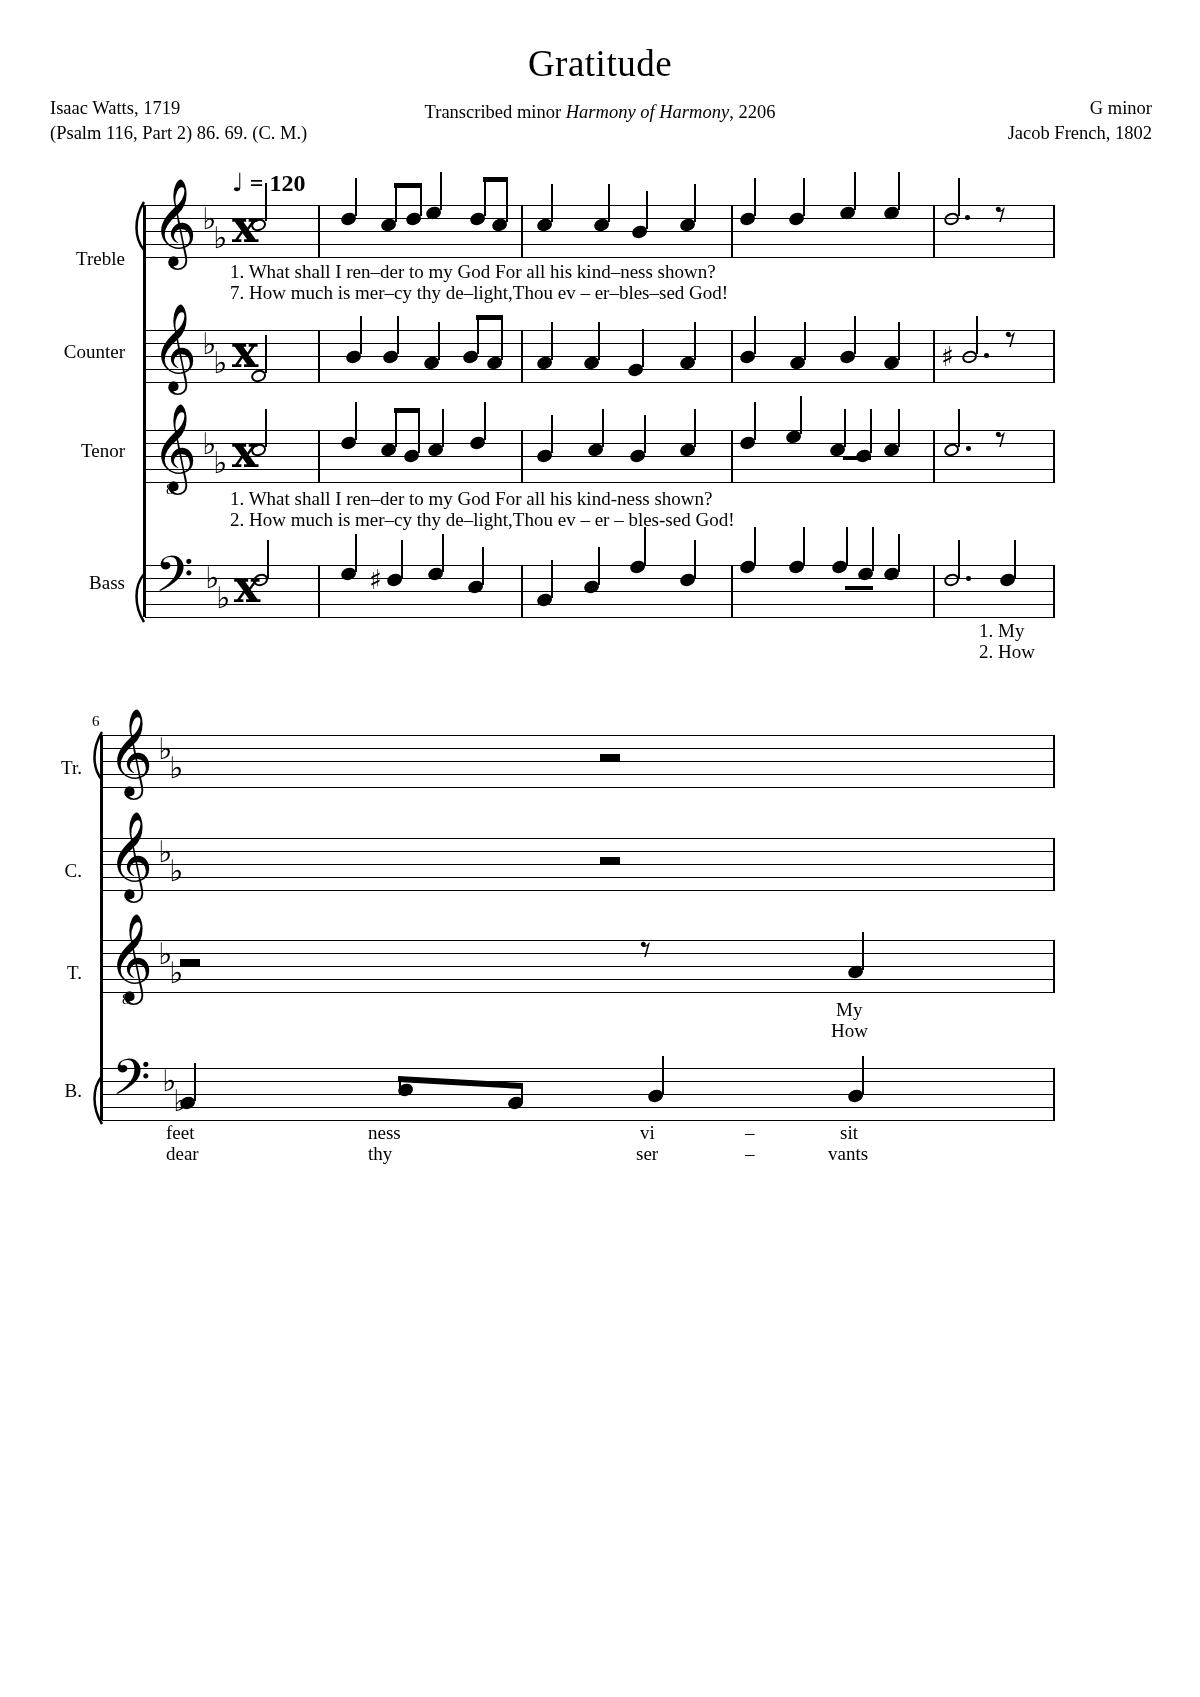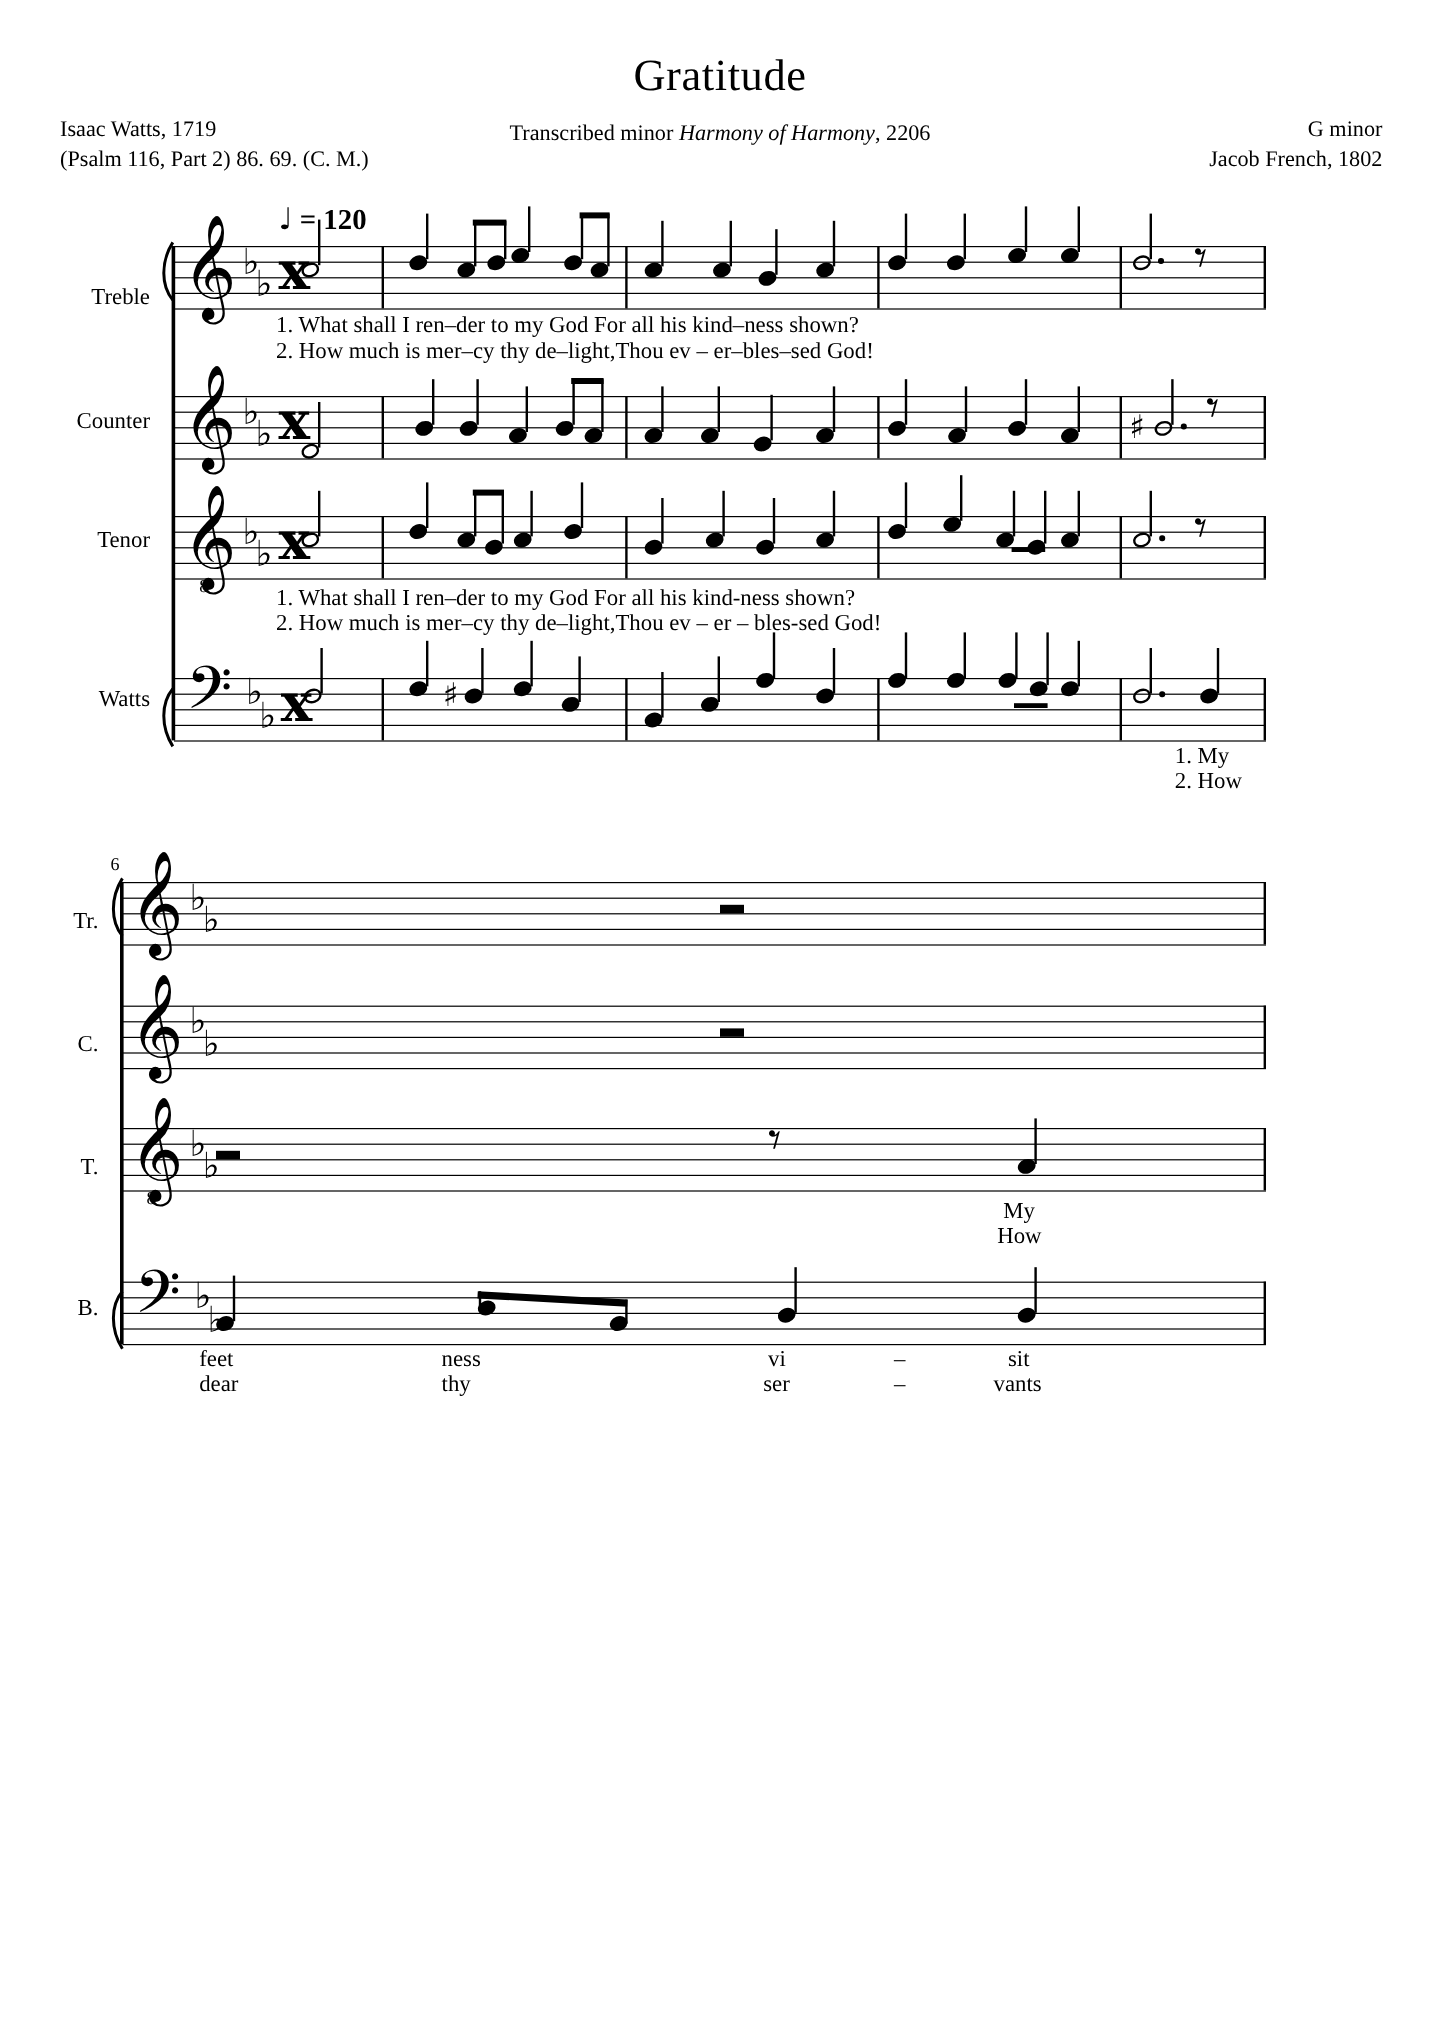--- a/index.html
+++ b/index.html
@@ -204,21 +204,21 @@
     <span class="note-glyph">♩</span>
     <span>= 120</span>
   </div>
 
   <div class="syslinestart" style="left:143px; top:205px; height:412px;"></div>
   <svg style="position:absolute; left:130px; top:198px;" width="20" height="428">
     <path d="M14 4 C 4 20, 4 40, 14 52" stroke="#000" stroke-width="2.5" fill="none"></path>
     <path d="M14 424 C 4 408, 4 388, 14 376" stroke="#000" stroke-width="2.5" fill="none"></path>
   </svg>
 
-  <div class="stafflabel" style="left:10px; top:237px; width:115px;">Treble</div>
+  <div class="stafflabel" style="left:10px; top:248px; width:115px;">Treble</div>
   <div class="staff" style="left:145px; top:205px; width:910px; height:52px;">
     <div class="line" style="top:0px;"></div>
     <div class="line" style="top:13px;"></div>
     <div class="line" style="top:26px;"></div>
     <div class="line" style="top:39px;"></div>
     <div class="line" style="top:52px;"></div>
   </div>
   <div class="glyph clef-treble" style="left:152px; top:184px;">𝄞</div>
   <div class="flatmark" style="left:202px; top:204px;">♭</div>
   <div class="flatmark" style="left:213px; top:223px;">♭</div>
@@ -260,21 +260,21 @@
   <div class="notehead" style="left:840px; top:207px;"></div>
   <div class="stem" style="left:854px; top:172px; height:38px;"></div>
   <div class="notehead" style="left:884px; top:207px;"></div>
   <div class="stem" style="left:898px; top:172px; height:38px;"></div>
   <div class="notehead open" style="left:944px; top:213px;"></div>
   <div class="stem" style="left:958px; top:178px; height:38px;"></div>
   <div class="dot" style="left:965px; top:215px;"></div>
   <div class="rest-quarter" style="left:995px; top:194px;">𝄾</div>
 
   <div class="lyric" style="left:230px; top:261px;">1. What        shall   I       ren–der        to     my   God  For        all    his   kind–ness     shown?</div>
-  <div class="lyric" style="left:230px; top:282px;">2. How        much is   mer–cy        thy    de–light,Thou     ev – er–bles–sed      God!</div>
+  <div class="lyric" style="left:230px; top:282px;">7. How        much is   mer–cy        thy    de–light,Thou     ev – er–bles–sed      God!</div>
 
   <div class="stafflabel" style="left:10px; top:341px; width:115px;">Counter</div>
   <div class="staff" style="left:145px; top:330px; width:910px; height:52px;">
     <div class="line" style="top:0px;"></div>
     <div class="line" style="top:13px;"></div>
     <div class="line" style="top:26px;"></div>
     <div class="line" style="top:39px;"></div>
     <div class="line" style="top:52px;"></div>
   </div>
   <div class="glyph clef-treble" style="left:152px; top:309px;">𝄞</div>
@@ -372,21 +372,21 @@
   <div class="notehead" style="left:884px; top:444px;"></div>
   <div class="stem" style="left:898px; top:409px; height:38px;"></div>
   <div class="notehead open" style="left:944px; top:444px;"></div>
   <div class="stem" style="left:958px; top:409px; height:38px;"></div>
   <div class="dot" style="left:966px; top:446px;"></div>
   <div class="rest-quarter" style="left:995px; top:419px;">𝄾</div>
 
   <div class="lyric" style="left:230px; top:488px;">1. What        shall   I       ren–der        to     my    God  For       all     his    kind-ness      shown?</div>
   <div class="lyric" style="left:230px; top:509px;">2. How        much is   mer–cy        thy    de–light,Thou     ev – er – bles-sed      God!</div>
 
-  <div class="stafflabel" style="left:10px; top:572px; width:115px;">Watts</div>
+  <div class="stafflabel" style="left:10px; top:572px; width:115px;">Bass</div>
   <div class="staff" style="left:145px; top:565px; width:910px; height:52px;">
     <div class="line" style="top:0px;"></div>
     <div class="line" style="top:13px;"></div>
     <div class="line" style="top:26px;"></div>
     <div class="line" style="top:39px;"></div>
     <div class="line" style="top:52px;"></div>
   </div>
   <div class="glyph clef-bass" style="left:155px; top:550px;">𝄢</div>
   <div class="flatmark" style="left:205px; top:563px;">♭</div>
   <div class="flatmark" style="left:216px; top:583px;">♭</div>

